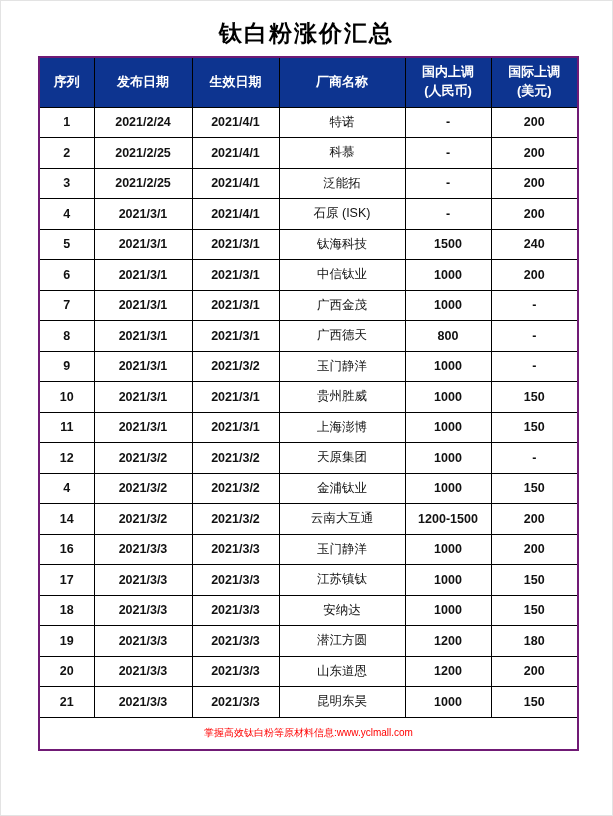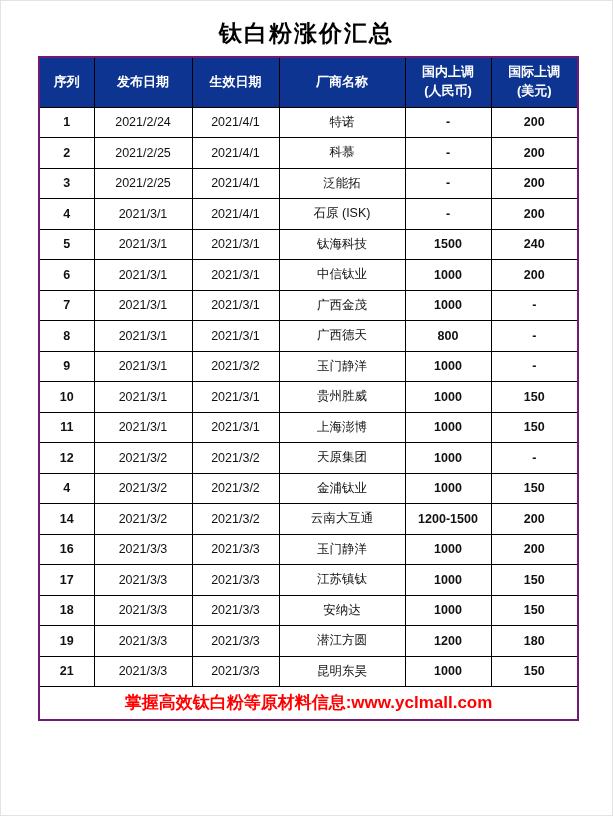--- a/index.html
+++ b/index.html
@@ -40,27 +40,27 @@
     line-height:1.45;
     padding:2px 1px;
   }
   .price-table tbody td {
     height:30.5px;
     font-size:12.5px;
     color:#111111;
     padding:1px 2px;
   }
   .c-serial { font-weight:bold; color:#111111; }
-  .c-date   { font-weight:normal; color:#1f4273; }
+  .c-date   { font-weight:bold; color:#1f4273; }
   .c-name   { font-weight:normal; color:#161616; }
   .c-num    { font-weight:bold; color:#111111; }
   .footer-cell {
     height:33px;
-    font-size:17px;
-    font-weight:bold;
+    font-size:10px;
+    font-weight:normal;
     color:#ff0000;
     text-align:center;
     margin-left:38px;
   }
   col.w-serial { width:55px; }
   col.w-pub    { width:98px; }
   col.w-eff    { width:87px; }
   col.w-name   { width:126px; }
   col.w-dom    { width:86px; }
   col.w-intl   { width:87px; }
@@ -262,20 +262,28 @@
 
   <tr>
     <td class="c-serial">19</td>
     <td class="c-date">2021/3/3</td>
     <td class="c-date">2021/3/3</td>
     <td class="c-name">潜江方圆</td>
     <td class="c-num">1200</td>
     <td class="c-num">180</td>
   </tr>
 
+  <tr>
+    <td class="c-serial">20</td>
+    <td class="c-date">2021/3/3</td>
+    <td class="c-date">2021/3/3</td>
+    <td class="c-name">山东道恩</td>
+    <td class="c-num">1200</td>
+    <td class="c-num">200</td>
+  </tr>
 
   <tr>
     <td class="c-serial">21</td>
     <td class="c-date">2021/3/3</td>
     <td class="c-date">2021/3/3</td>
     <td class="c-name">昆明东昊</td>
     <td class="c-num">1000</td>
     <td class="c-num">150</td>
   </tr>
 </tbody>

